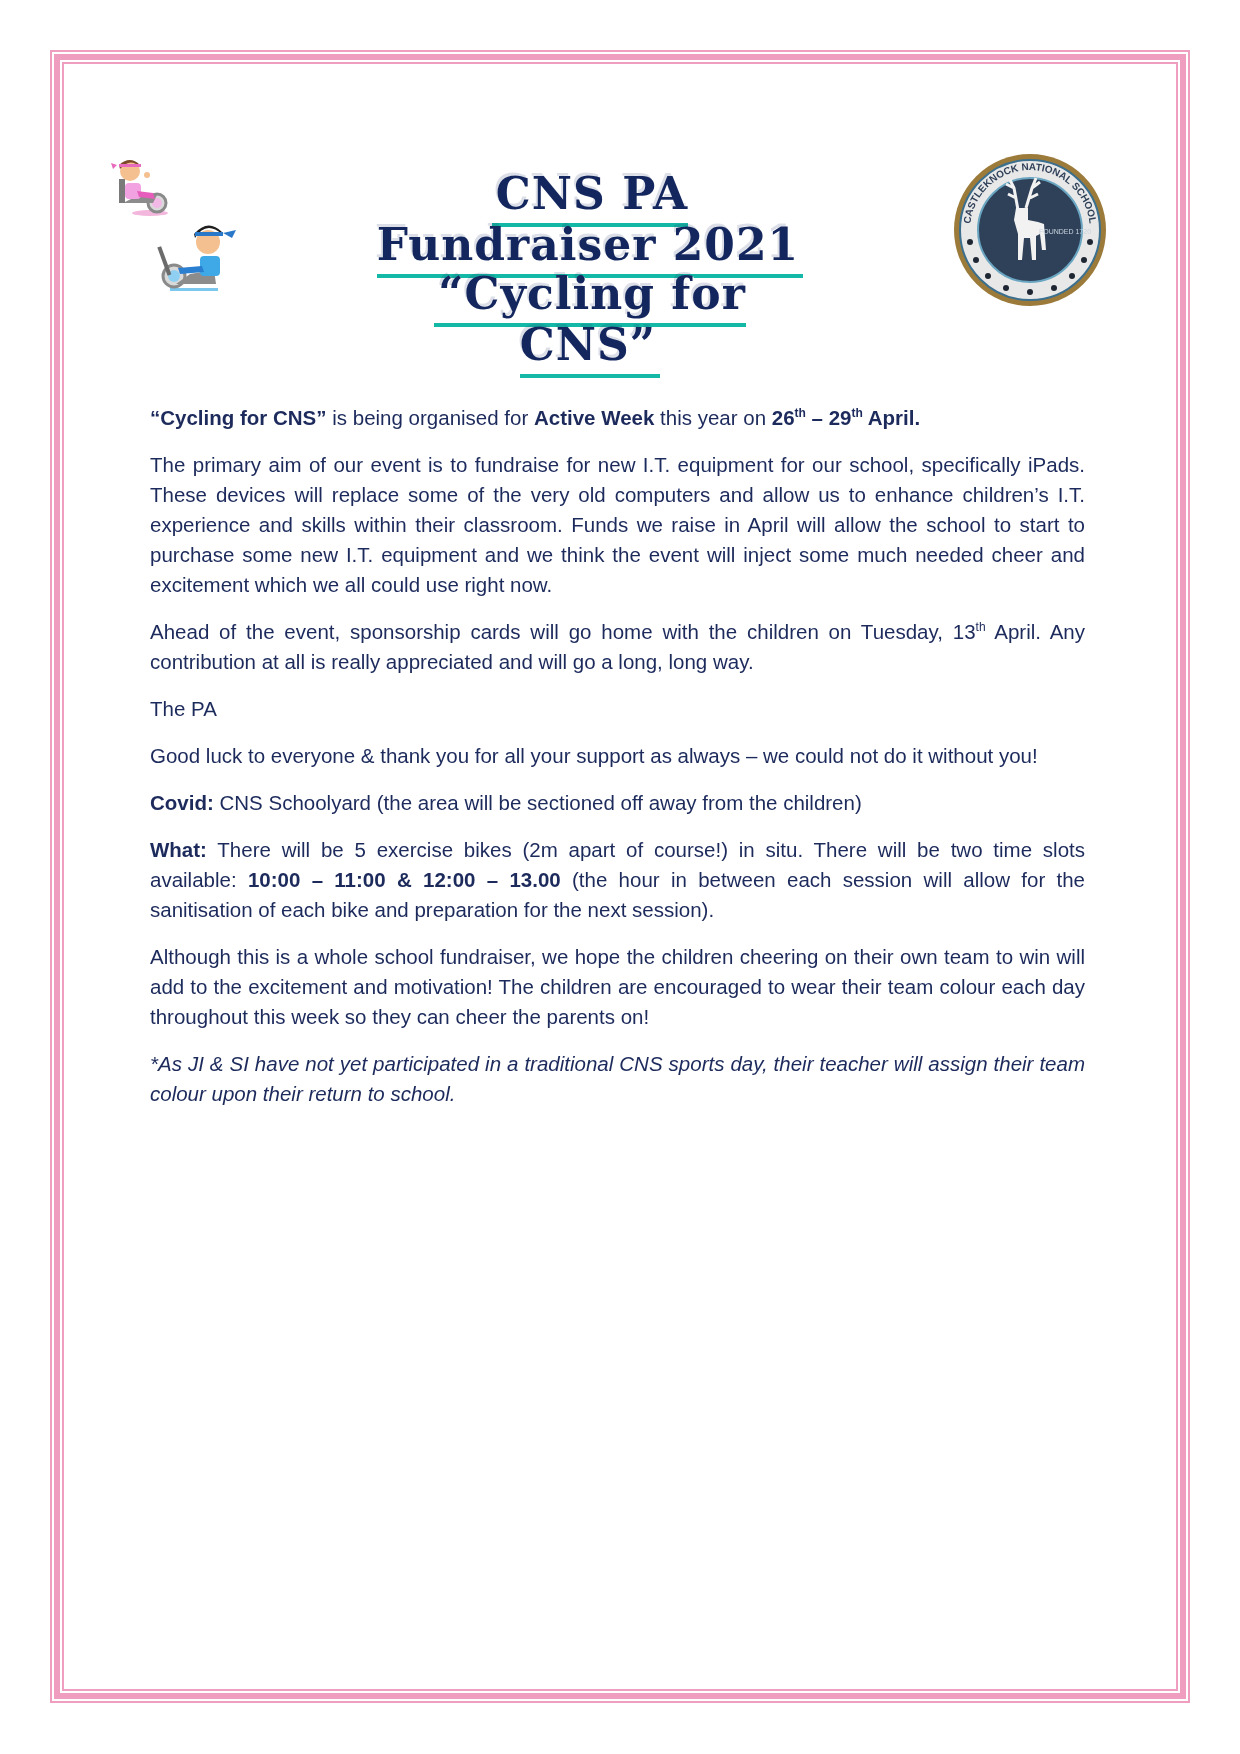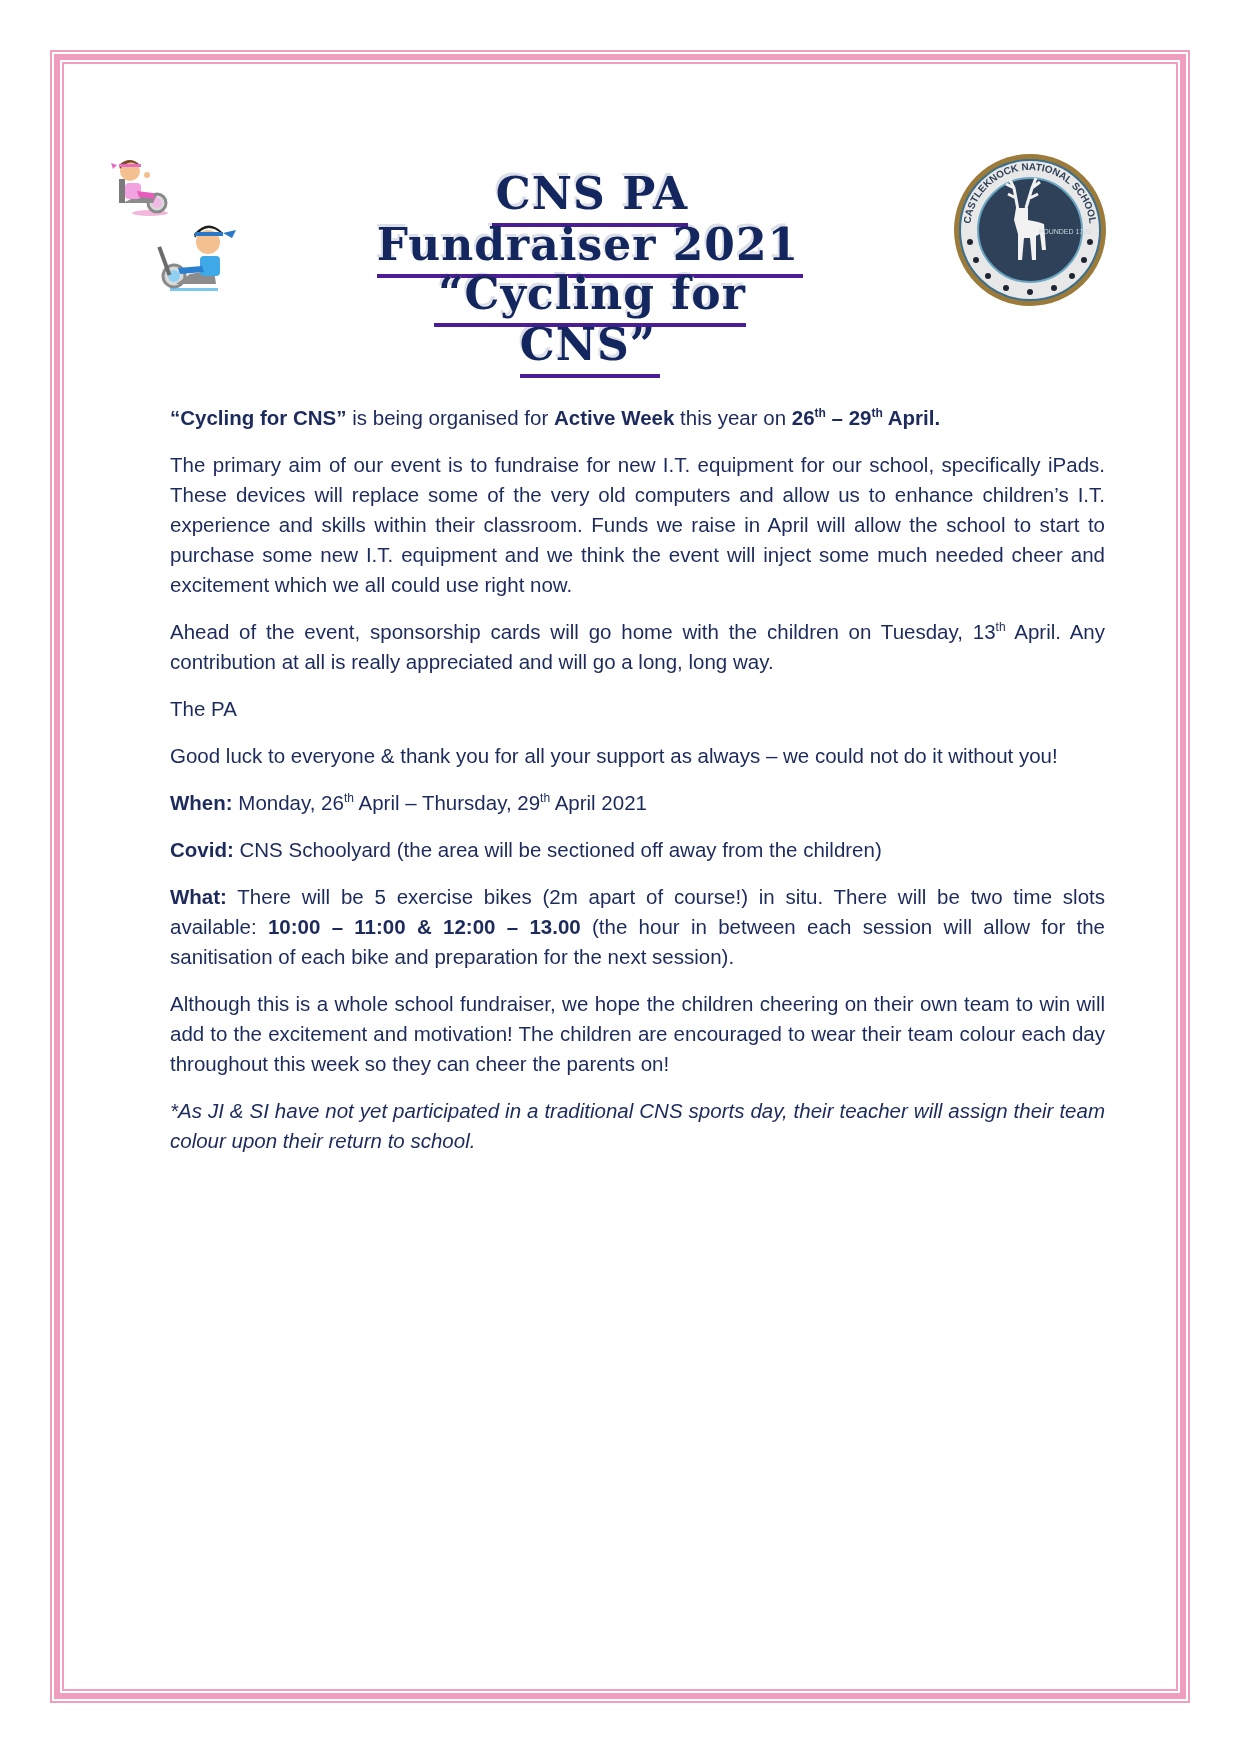--- a/index.html
+++ b/index.html
@@ -7,21 +7,21 @@
          font-family:"Liberation Sans", sans-serif; color:#1c2a5c; }
   .frame-outer { position:absolute; left:50px; top:50px; width:1140px; height:1653px;
                  border:2px solid #ef9ec0; box-sizing:border-box; }
   .frame-band { position:absolute; left:54px; top:54px; width:1132px; height:1645px;
                 border:6px solid #ef9ec0; box-sizing:border-box; }
   .frame-inner { position:absolute; left:62px; top:62px; width:1116px; height:1629px;
                  border:2px solid #ef9ec0; box-sizing:border-box; }
 
   .title { position:absolute; left:360px; width:460px; text-align:center;
            font-family:"DejaVu Serif", serif; color:#13265e; font-weight:bold; }
-  .title span { border-bottom:4px solid #4c1d95; padding:0 4px 4px; letter-spacing:1px;
+  .title span { border-bottom:4px solid #14b8a6; padding:0 4px 4px; letter-spacing:1px;
                 text-shadow: 1px 1px 0 #fff, -2px -3px 0 rgba(19,38,94,0.15); text-align: center; }
   .title1 { top:168px; font-size:44px; }
   .title2 { top:268px; font-size:44px; }
 
   .cyclist { position:absolute; }
   .logo { position:absolute; left:940px; top:150px; width:180px; height:180px; }
 
   .body-text { position:absolute; left:150px; width:935px; font-size:20.5px; line-height:30px;
                font-family:"Liberation Sans", sans-serif; color:#1c2a5c; }
   .body-text p { margin:0 0 17px 0; text-align:justify; }
@@ -92,31 +92,30 @@
     <path d="M86 58 L92 38 L96 28 M92 38 L100 32 M90 48 L98 44" stroke="#f2f2f2" stroke-width="3" fill="none"></path>
     <path d="M76 58 L88 58 L88 70 L98 72 L104 74 L106 100 L102 100 L100 84 L96 86 L96 110 L92 110 L90 88 L84 88 L82 110 L78 110 L78 84 L74 70 Z"></path>
   </g>
   <text x="125" y="84" font-size="7" fill="#c9d3dd" text-anchor="middle" font-family="Liberation Sans, sans-serif">FOUNDED 1720</text>
   <path id="ringpath" d="M30 80 A60 60 0 0 1 150 80" fill="none"></path>
   <text font-size="10" font-weight="bold" fill="#2f4159" font-family="Liberation Sans, sans-serif">
     <textPath href="#ringpath" startOffset="50%" text-anchor="middle">CASTLEKNOCK NATIONAL SCHOOL</textPath>
   </text>
 </svg>
 
-<div class="body-text" style="top:403px;margin-left:20px;">
+<div class="body-text" style="top:403px;">
   <p>
     <b>“Cycling for CNS”</b><span> is being organised for </span><b>Active Week</b><span> this year on </span><b><span>26</span><sup>th</sup><span> – </span><span>29</span><sup>th</sup><span> April.</span></b>
   </p>
   <p>The primary aim of our event is to fundraise for new I.T. equipment for our school, specifically iPads. These devices will replace some of the very old computers and allow us to enhance children’s I.T. experience and skills within their classroom. Funds we raise in April will allow the school to start to purchase some new I.T. equipment and we think the event will inject some much needed cheer and excitement which we all could use right now.</p>
   <p><span>Ahead of the event, sponsorship cards will go home with the children on Tuesday, 13</span><sup>th</sup><span> April. Any contribution at all is really appreciated and will go a long, long way.</span></p>
   <p>The PA</p>
   <p>Good luck to everyone &amp; thank you for all your support as always – we could not do it without you!</p>
 
 
-  <p><b>When:</b><span> Monday, 26</span><sup>th</sup><span> April – Thursday, 29</span><sup>th</sup><span> April 2021</span></p>
 
   <p><b>Covid:</b><span> CNS Schoolyard (the area will be sectioned off away from the children)</span></p>
 
   <p><b>What:</b><span> There will be 5 exercise bikes (2m apart of course!) in situ.  There will be two time slots available: </span><b>10:00 – 11:00 &amp; 12:00 – 13.00</b><span> (the hour in between each session will allow for the sanitisation of each bike and preparation for the next session).</span></p>
 
   <p>Although this is a whole school fundraiser, we hope the children cheering on their own team to win will add to the excitement and motivation! The children are encouraged to wear their team colour each day throughout this week so they can cheer the parents on!</p>
   <p class="note">*As JI &amp; SI have not yet participated in a traditional CNS sports day, their teacher will assign their team colour upon their return to school.</p>
 </div>
 
 </body></html>

